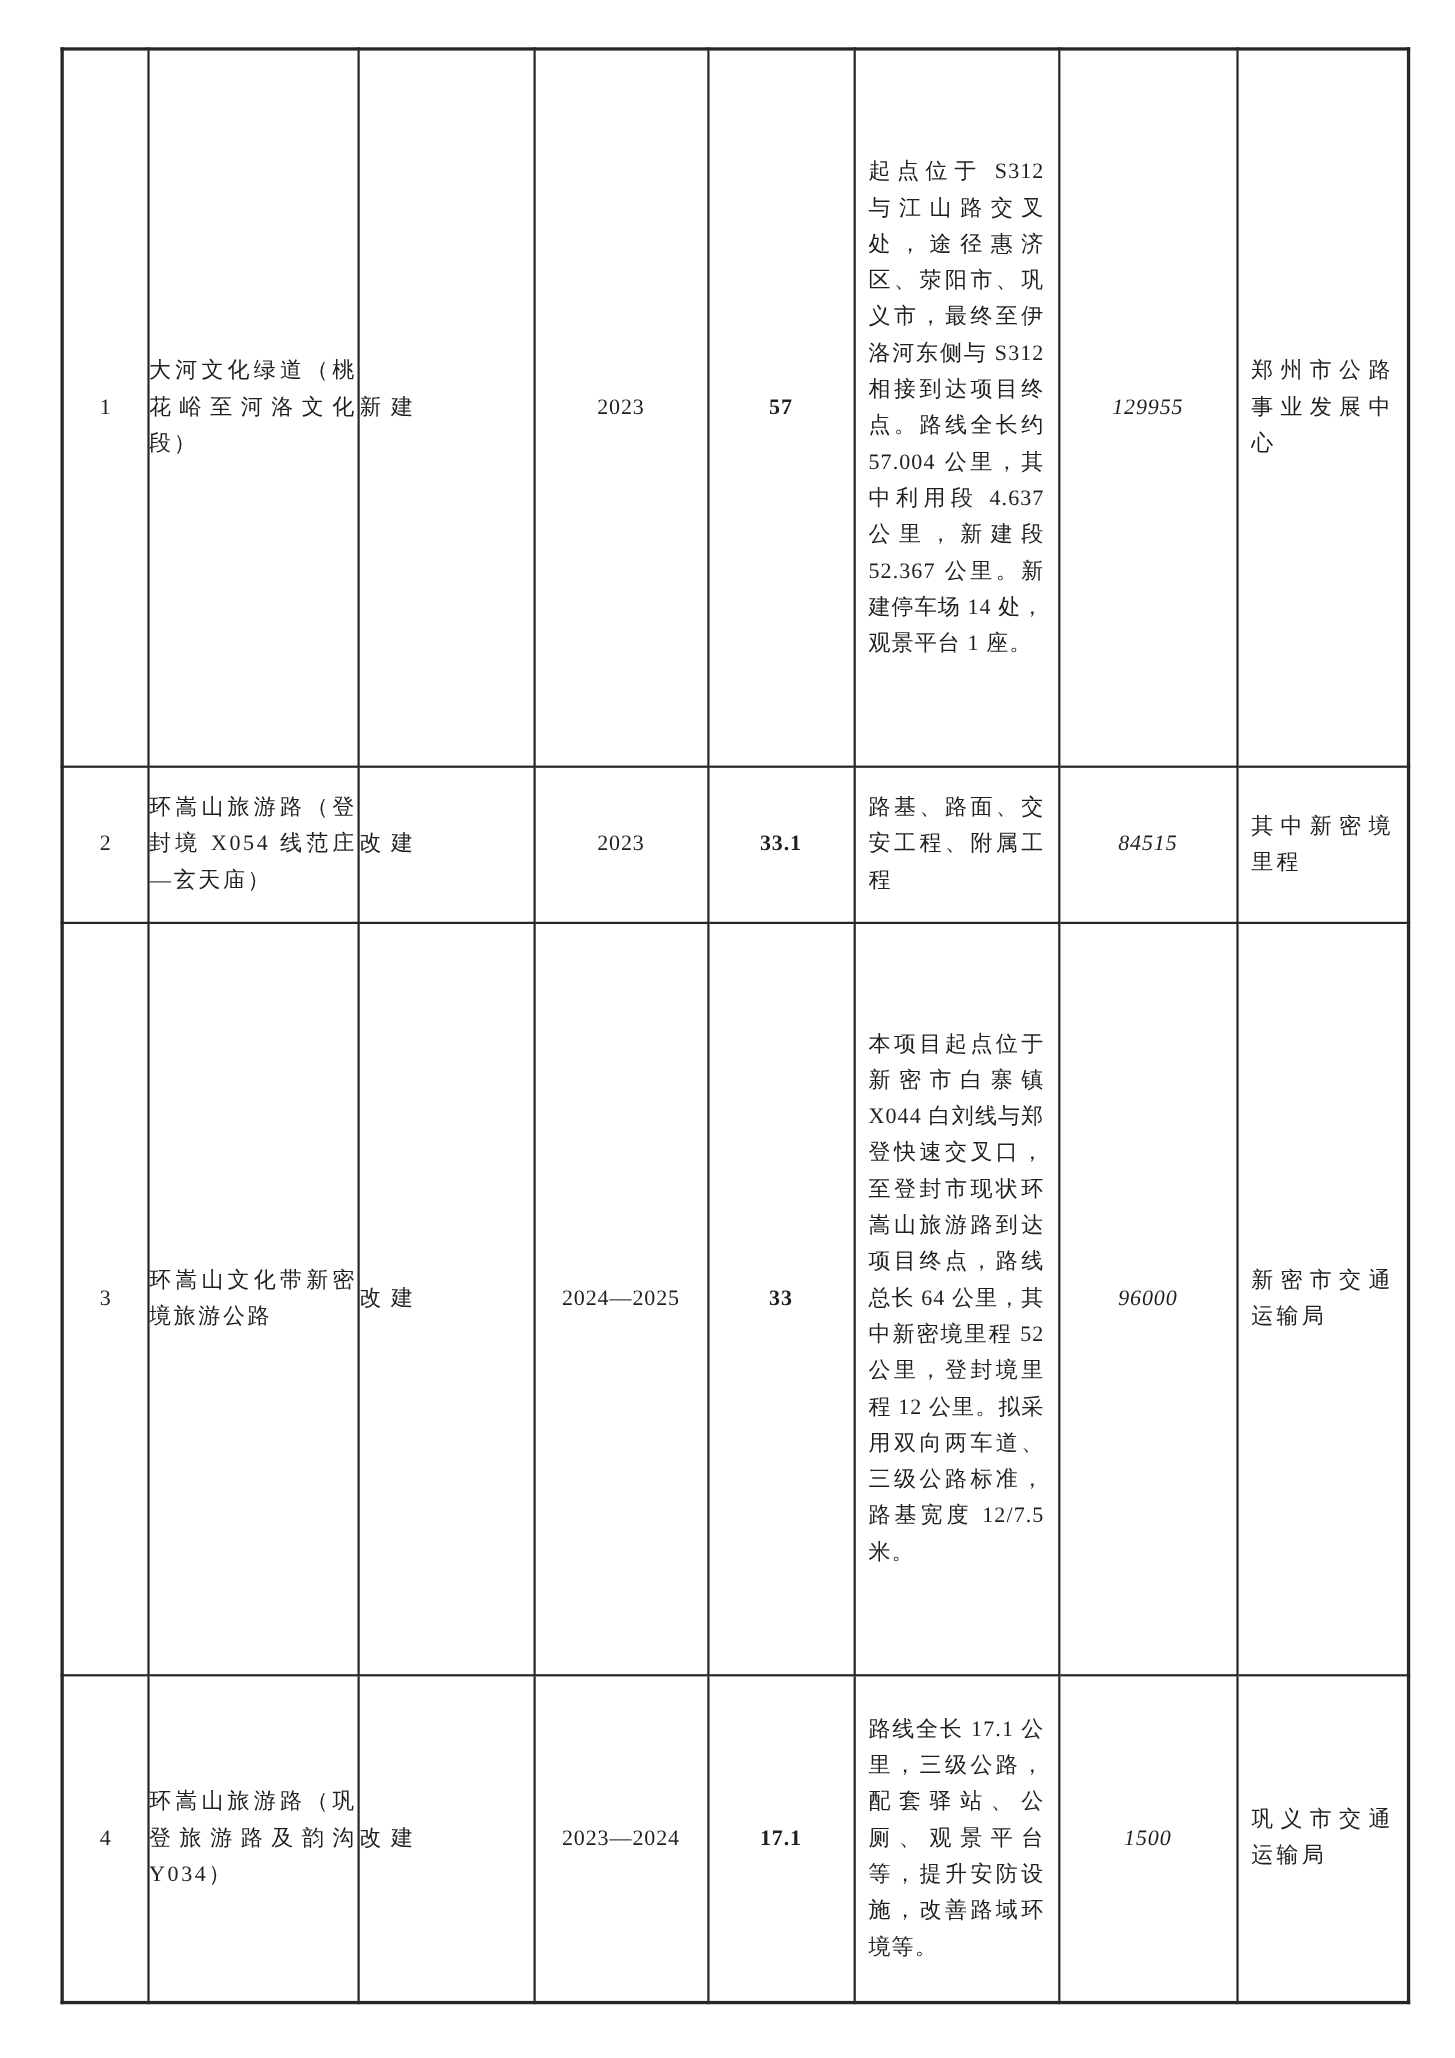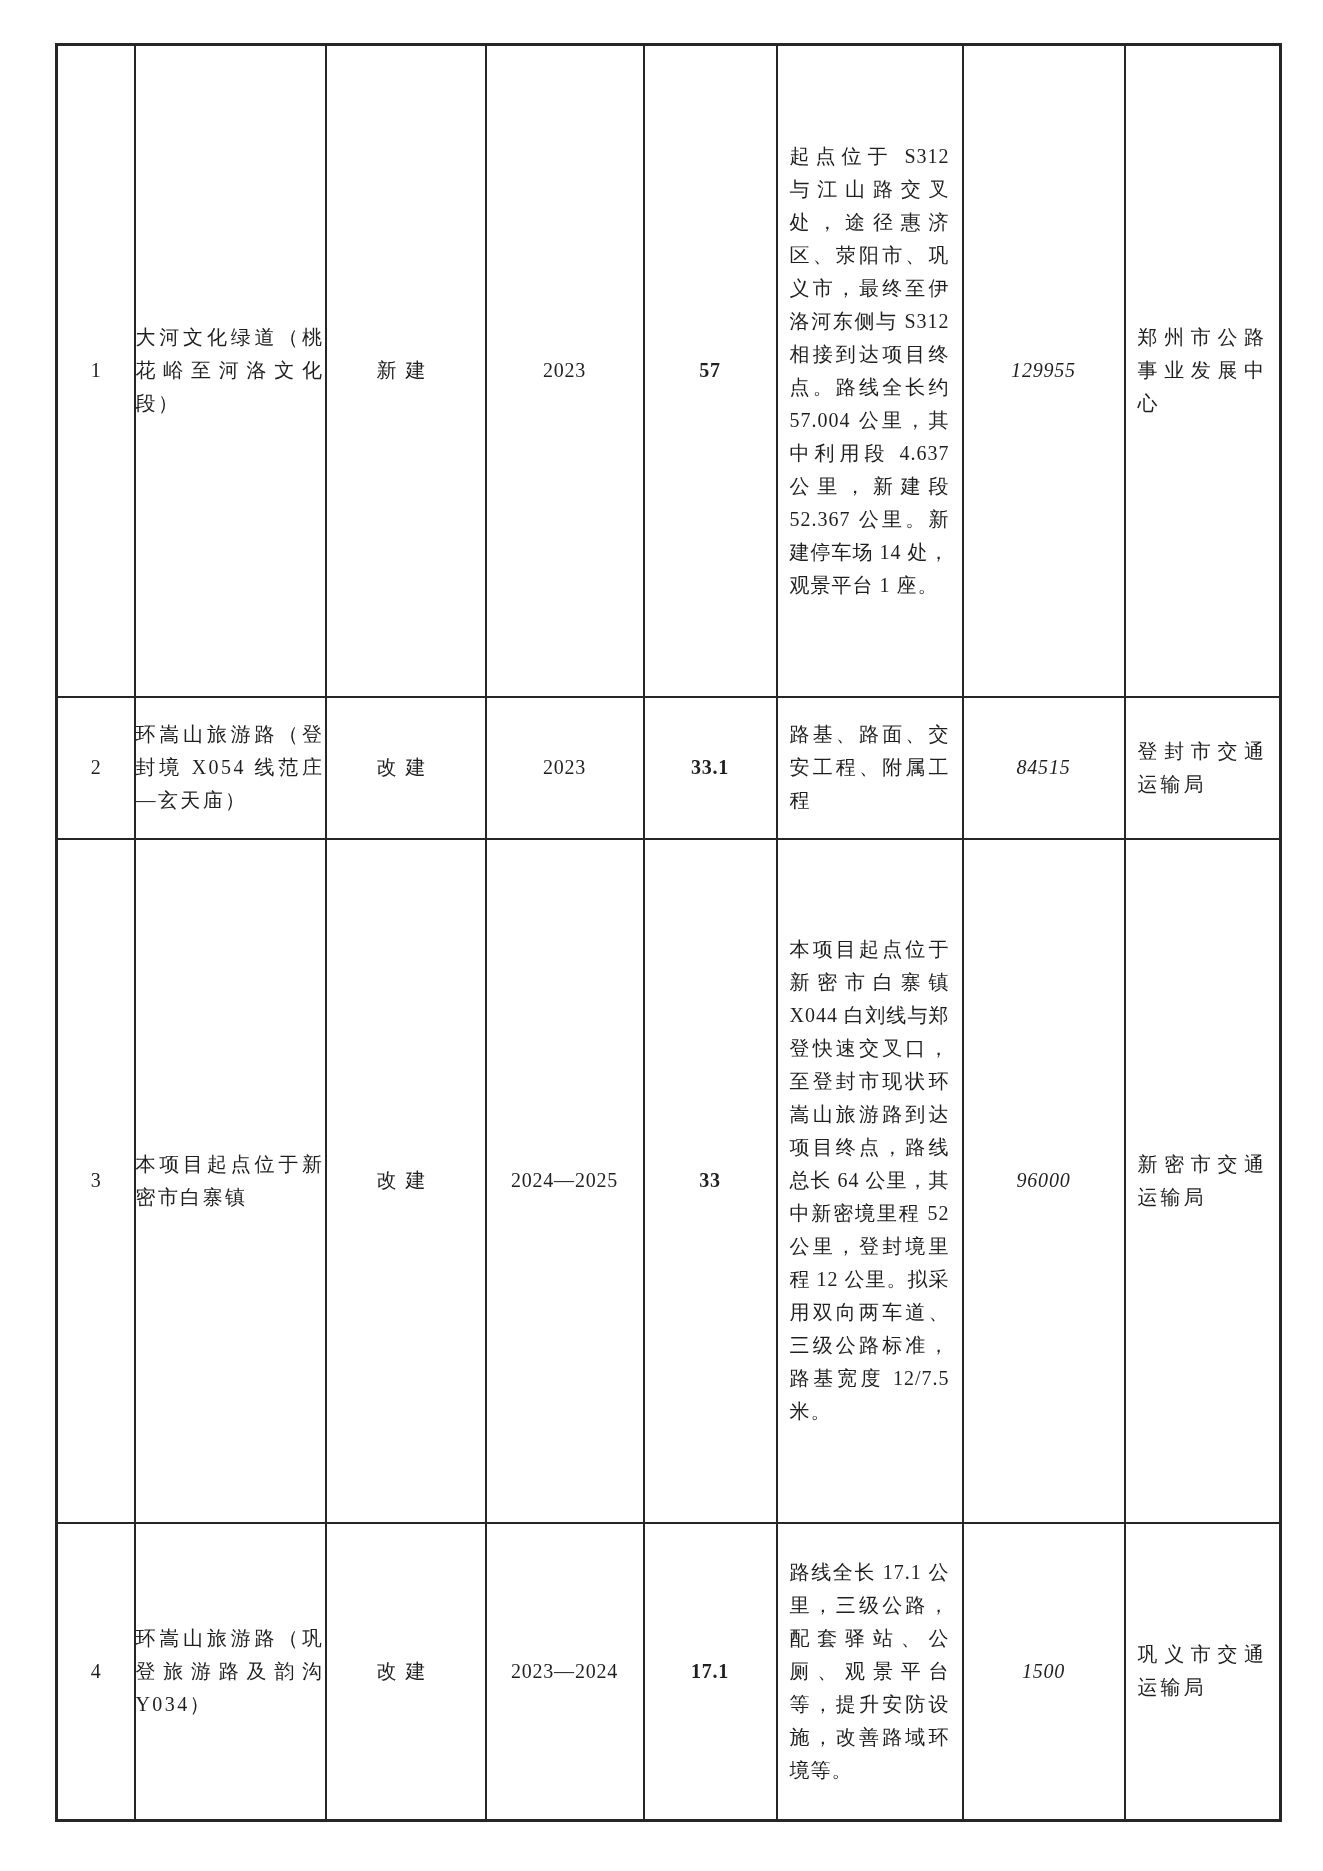--- a/index.html
+++ b/index.html
@@ -29,21 +29,21 @@
     line-height: 33px;
     overflow: hidden;
   }
   tr.r1 { height: 652px; }
   tr.r2 { height: 142px; }
   tr.r3 { height: 684px; }
   tr.r4 { height: 298px; }
 
   td.c-num  { text-align: center; }
   td.c-name { text-align: justify; padding: 4px 0; letter-spacing: 0.12em; }
-  td.c-type { text-align: center; letter-spacing: 0.45em; border-radius: 20px; }
+  td.c-type { text-align: left; letter-spacing: 0.45em; border-radius: 20px; }
   td.c-year { text-align: center; letter-spacing: 0.04em; border-radius: 27px; }
   td.c-mile { text-align: center; letter-spacing: 0.04em; font-weight: bold; }
   td.c-desc { text-align: justify; padding: 4px 12px; letter-spacing: 0.05em; }
   td.c-inv  { text-align: center; letter-spacing: 0.04em; font-style: italic; }
   td.c-org  { text-align: justify; padding: 4px 12px; letter-spacing: 0.15em; }
 </style>
 </head>
 <body>
 
 <div class="page">
@@ -72,26 +72,26 @@
     </tr>
 
     <tr class="r2">
       <td class="c-num">2</td>
       <td class="c-name">环嵩山旅游路（登封境 X054 线范庄—玄天庙）</td>
       <td class="c-type">改建</td>
       <td class="c-year">2023</td>
       <td class="c-mile">33.1</td>
       <td class="c-desc">路基、路面、交安工程、附属工程</td>
       <td class="c-inv">84515</td>
-      <td class="c-org">登封市交通运输局</td>
+      <td class="c-org">其中新密境里程</td>
     </tr>
 
     <tr class="r3">
       <td class="c-num">3</td>
-      <td class="c-name">本项目起点位于新密市白寨镇</td>
+      <td class="c-name">环嵩山文化带新密境旅游公路</td>
       <td class="c-type">改建</td>
       <td class="c-year">2024—2025</td>
       <td class="c-mile">33</td>
       <td class="c-desc">本项目起点位于新密市白寨镇 X044 白刘线与郑登快速交叉口，至登封市现状环嵩山旅游路到达项目终点，路线总长 64 公里，其中新密境里程 52 公里，登封境里程 12 公里。拟采用双向两车道、三级公路标准，路基宽度 12/7.5 米。</td>
       <td class="c-inv">96000</td>
       <td class="c-org">新密市交通运输局</td>
     </tr>
 
     <tr class="r4">
       <td class="c-num">4</td>

